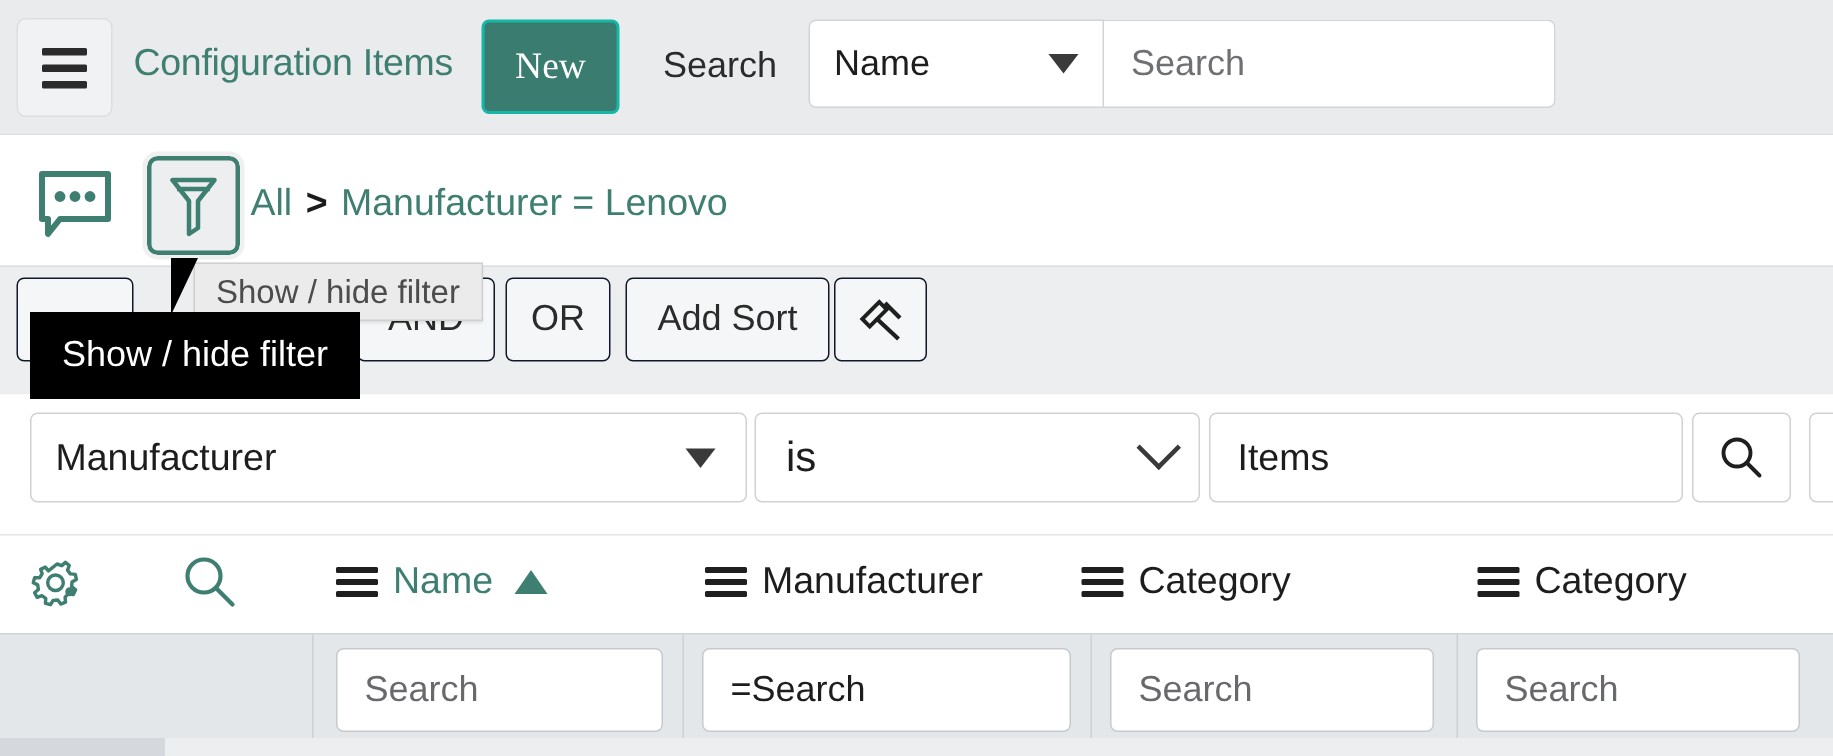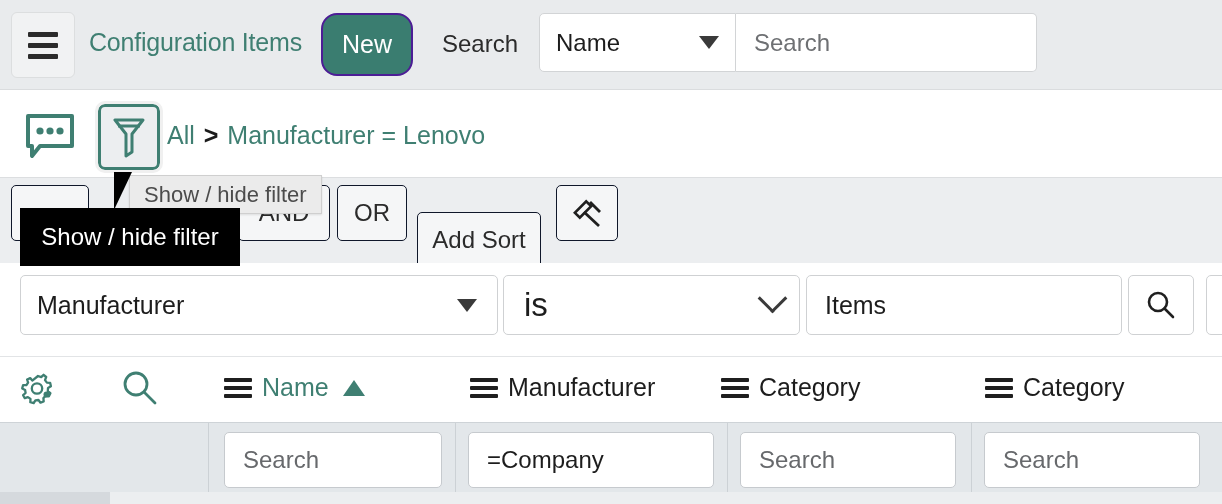--- a/index.html
+++ b/index.html
@@ -58,29 +58,30 @@
     font-size: 25px;
     color: #3f7f72;
     letter-spacing: -0.2px;
     white-space: nowrap;
   }
   .new-btn {
     position: absolute;
     left: 321px; top: 13px;
     width: 92px; height: 63px;
     background: #3a7d70;
-    border: 2px solid #4c1d95;
-    border-radius: 16px;
+    border: 2px solid #14b8a6;
+    border-radius: 5px;
     color: #ffffff;
     font-size: 25px;
     display: flex;
     align-items: center;
     justify-content: center;
     box-sizing: border-box;
     cursor: pointer;
+    font-family: Liberation Serif, serif;
   }
   .search-label {
     position: absolute;
     left: 442px; top: 30px;
     font-size: 24px;
     color: #2b2b2b;
     white-space: nowrap;
   }
   .search-group {
     position: absolute;
@@ -189,21 +190,21 @@
     display: flex;
     align-items: center;
     justify-content: center;
     font-size: 24px;
     color: #2b2b2b;
     cursor: pointer;
   }
   .tb-run   { left: 11px;  width: 78px; }
   .tb-and   { left: 238px; width: 92px; }
   .tb-or    { left: 337px; width: 70px; }
-  .tb-sort  { left: 417px; width: 124px; margin-top: 27px; }
+  .tb-sort  { left: 417px; width: 136px; }
   .tb-pin   { left: 556px; width: 62px; }
 
   
   .tip-gray {
     position: absolute;
     left: 129px; top: 175px;
     height: 37px;
     padding: 0 14px;
     background: #ebebeb;
     border: 1px solid #cfcfcf;
@@ -272,21 +273,21 @@
     border: 1px solid #cfd1d3;
     border-radius: 5px;
     box-sizing: border-box;
     display: flex;
     align-items: center;
     padding: 0 16px 0 20px;
     cursor: pointer;
   }
   .f-oper .f-text {
     flex: 1;
-    font-size: 33px;
+    font-size: 28px;
     color: #1d1d1d;
   }
   .chev {
     width: 18px; height: 18px;
     border-right: 3px solid #3a3a3a;
     border-bottom: 3px solid #3a3a3a;
     transform: rotate(45deg) translate(-5px,-5px);
   }
   .f-value {
     position: absolute;
@@ -588,21 +589,21 @@
     <span class="cname">Category</span>
   </div>
 
   <div class="table-filter-row"></div>
   <div class="cell-div" style="left:208px"></div>
   <div class="cell-div" style="left:455px"></div>
   <div class="cell-div" style="left:727px"></div>
   <div class="cell-div" style="left:971px"></div>
 
   <div class="tf-input tfi-name placeholder">Search</div>
-  <div class="tf-input tfi-manu filled">=Company</div>
+  <div class="tf-input tfi-manu filled">=Search</div>
   <div class="tf-input tfi-cat placeholder">Search</div>
   <div class="tf-input tfi-comp placeholder">Search</div>
 
   <div class="row-edge"></div>
   <div class="hscroll-track"></div>
   <div class="hscroll-thumb"></div>
 
 </div>
 
 </body></html>

